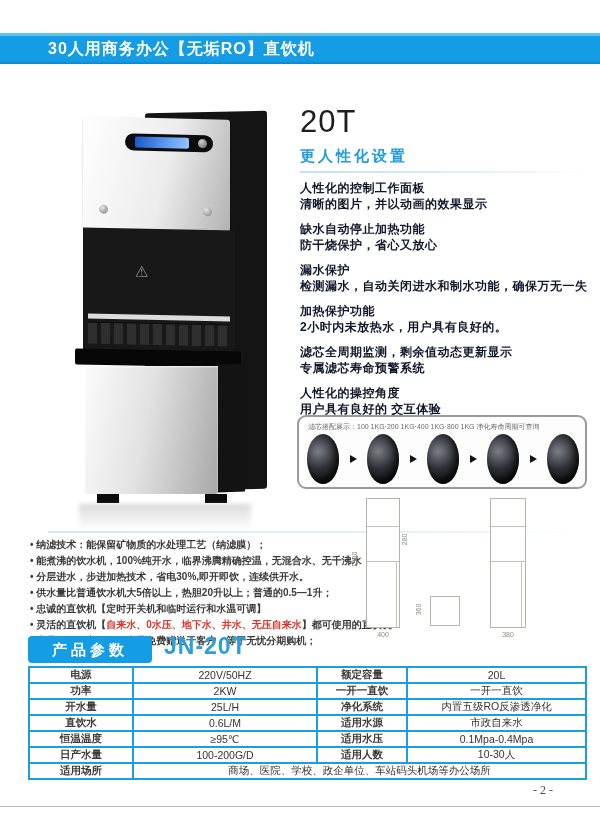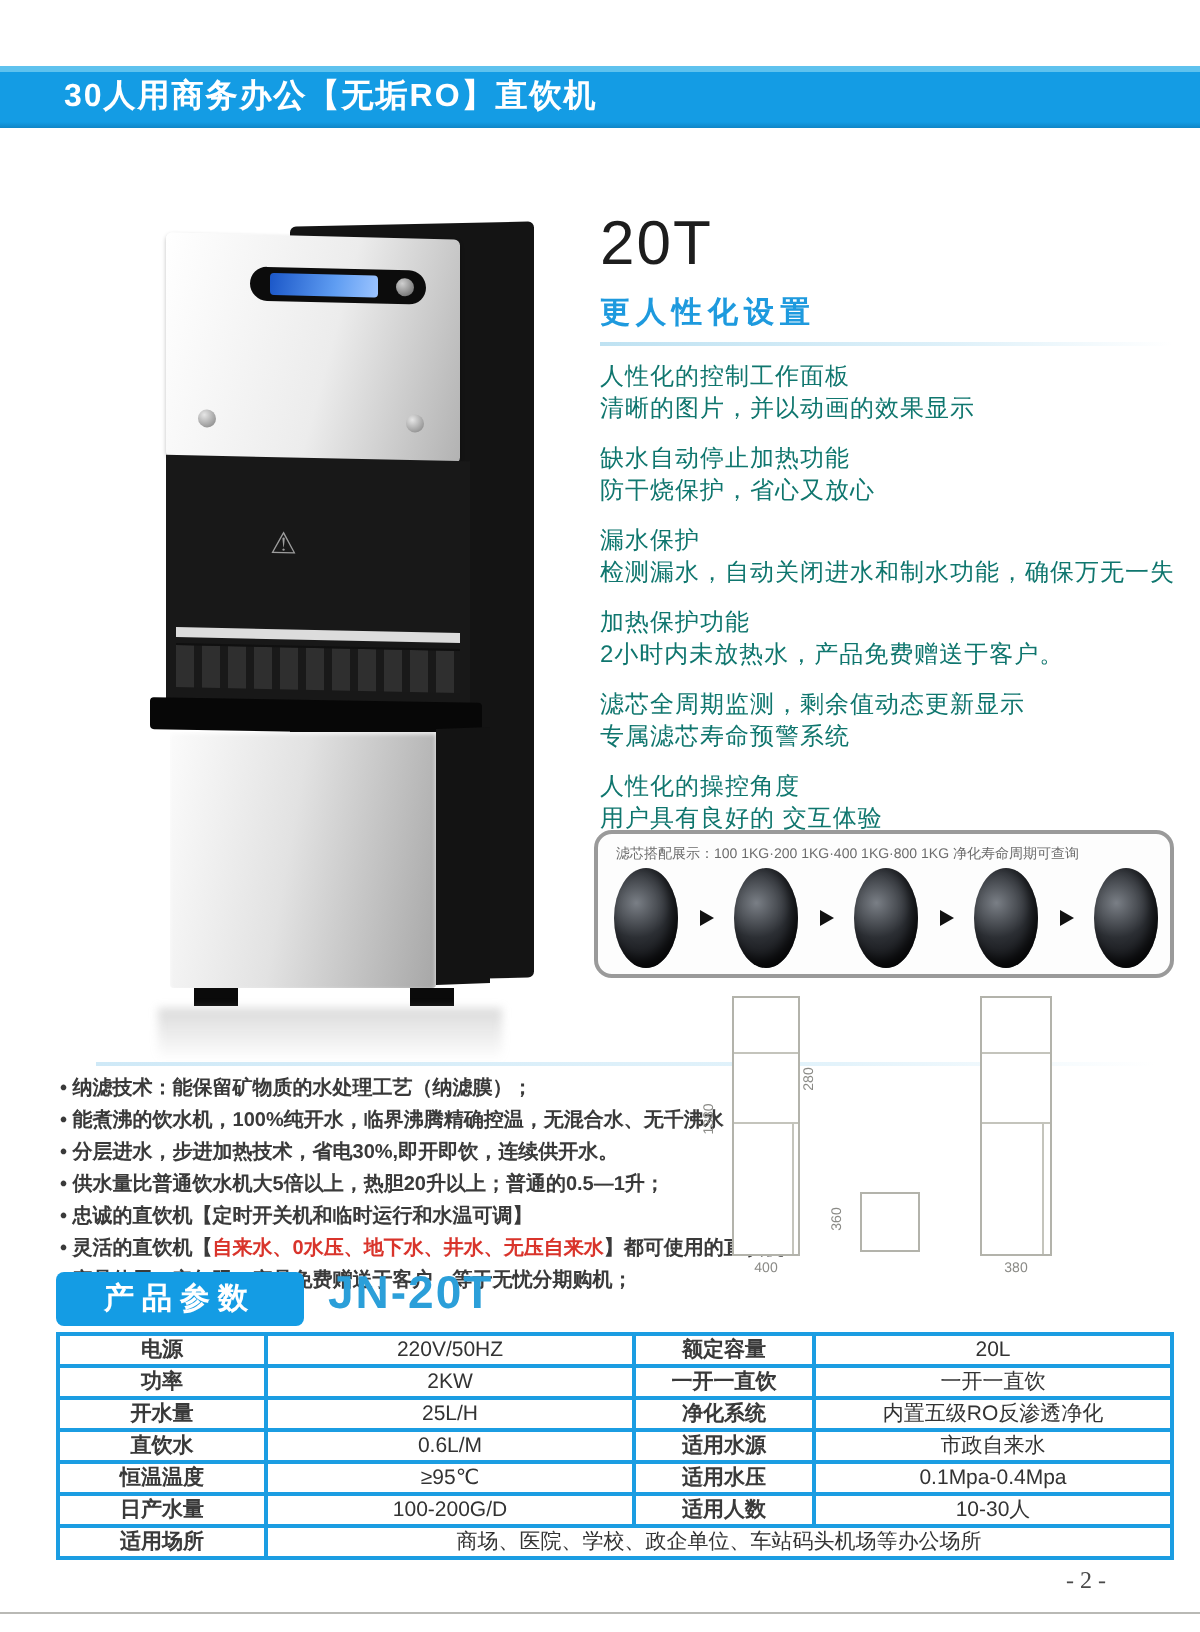--- a/index.html
+++ b/index.html
@@ -7,30 +7,30 @@
     width:600px;height:816px;background:#f4f4f2;
     font-family:"Liberation Sans","DejaVu Sans",sans-serif;
     -webkit-font-smoothing:antialiased;
   }
   .page{position:relative;width:600px;height:816px;background:#ffffff;overflow:hidden;}
   .abs{position:absolute;}
 
   
   .banner{left:0;top:33px;width:600px;height:31px;
     background:linear-gradient(#5fc2ee 0,#5fc2ee 3px,#149ce4 3px,#149ce4 28px,#0f85c6 31px);
-    color:#fff;font-size:16px;font-weight:bold;line-height:31px;padding-left:32px;box-sizing:border-box;
+    color:#fff;font-size:16px;font-weight:bold;line-height:31px;padding-left:48px;box-sizing:border-box;
     letter-spacing:1px;}
 
   
   .model-title{left:300px;top:104px;font-size:31px;color:#1d1d1d;font-weight:500;letter-spacing:1px;}
   .section-title{left:300px;top:147px;font-size:15px;font-weight:bold;color:#1e9ade;letter-spacing:3px;text-align:center;}
   .section-underline{left:300px;top:171px;width:286px;height:2px;
     background:linear-gradient(90deg,#bfe2f2,#ddf0f9 60%,rgba(255,255,255,0));}
   .features{left:300px;top:180px;width:292px;}
-  .feature{margin-bottom:9px;color:#0f766e;font-size:12px;font-weight:normal;line-height:16px;letter-spacing:0.5px;}
+  .feature{margin-bottom:9px;color:#0f172a;font-size:12px;font-weight:bold;line-height:16px;letter-spacing:0.5px;}
 
   
   .filter-badge{left:298px;top:398px;width:56px;height:14px;background:#1473cf;border-radius:8px;
     color:#fff;font-size:8px;line-height:14px;text-align:center;letter-spacing:1px;margin-top:48px;}
   .filter-box{left:297px;top:415px;width:290px;height:74px;border:2px solid #9a9a9a;border-radius:9px;
     background:#fdfdfd;box-sizing:border-box;}
   .filter-caption{position:absolute;left:9px;top:5px;width:274px;font-size:7px;color:#6b6b6b;
     white-space:nowrap;overflow:hidden;}
   .filter-row{position:absolute;left:8px;top:16px;width:272px;height:52px;display:flex;align-items:center;justify-content:space-between;}
   .filter-stage{width:32px;height:50px;border-radius:50%;
@@ -142,21 +142,21 @@
     <div class="feature">
       <div>缺水自动停止加热功能</div>
       <div>防干烧保护，省心又放心</div>
     </div>
     <div class="feature">
       <div>漏水保护</div>
       <div>检测漏水，自动关闭进水和制水功能，确保万无一失</div>
     </div>
     <div class="feature">
       <div>加热保护功能</div>
-      <div>2小时内未放热水，产品免费赠送于客户。</div>
+      <div>2小时内未放热水，用户具有良好的。</div>
     </div>
     <div class="feature">
       <div>滤芯全周期监测，剩余值动态更新显示</div>
       <div>专属滤芯寿命预警系统</div>
     </div>
     <div class="feature">
       <div>人性化的操控角度</div>
       <div>用户具有良好的 交互体验</div>
     </div>
   </div>

